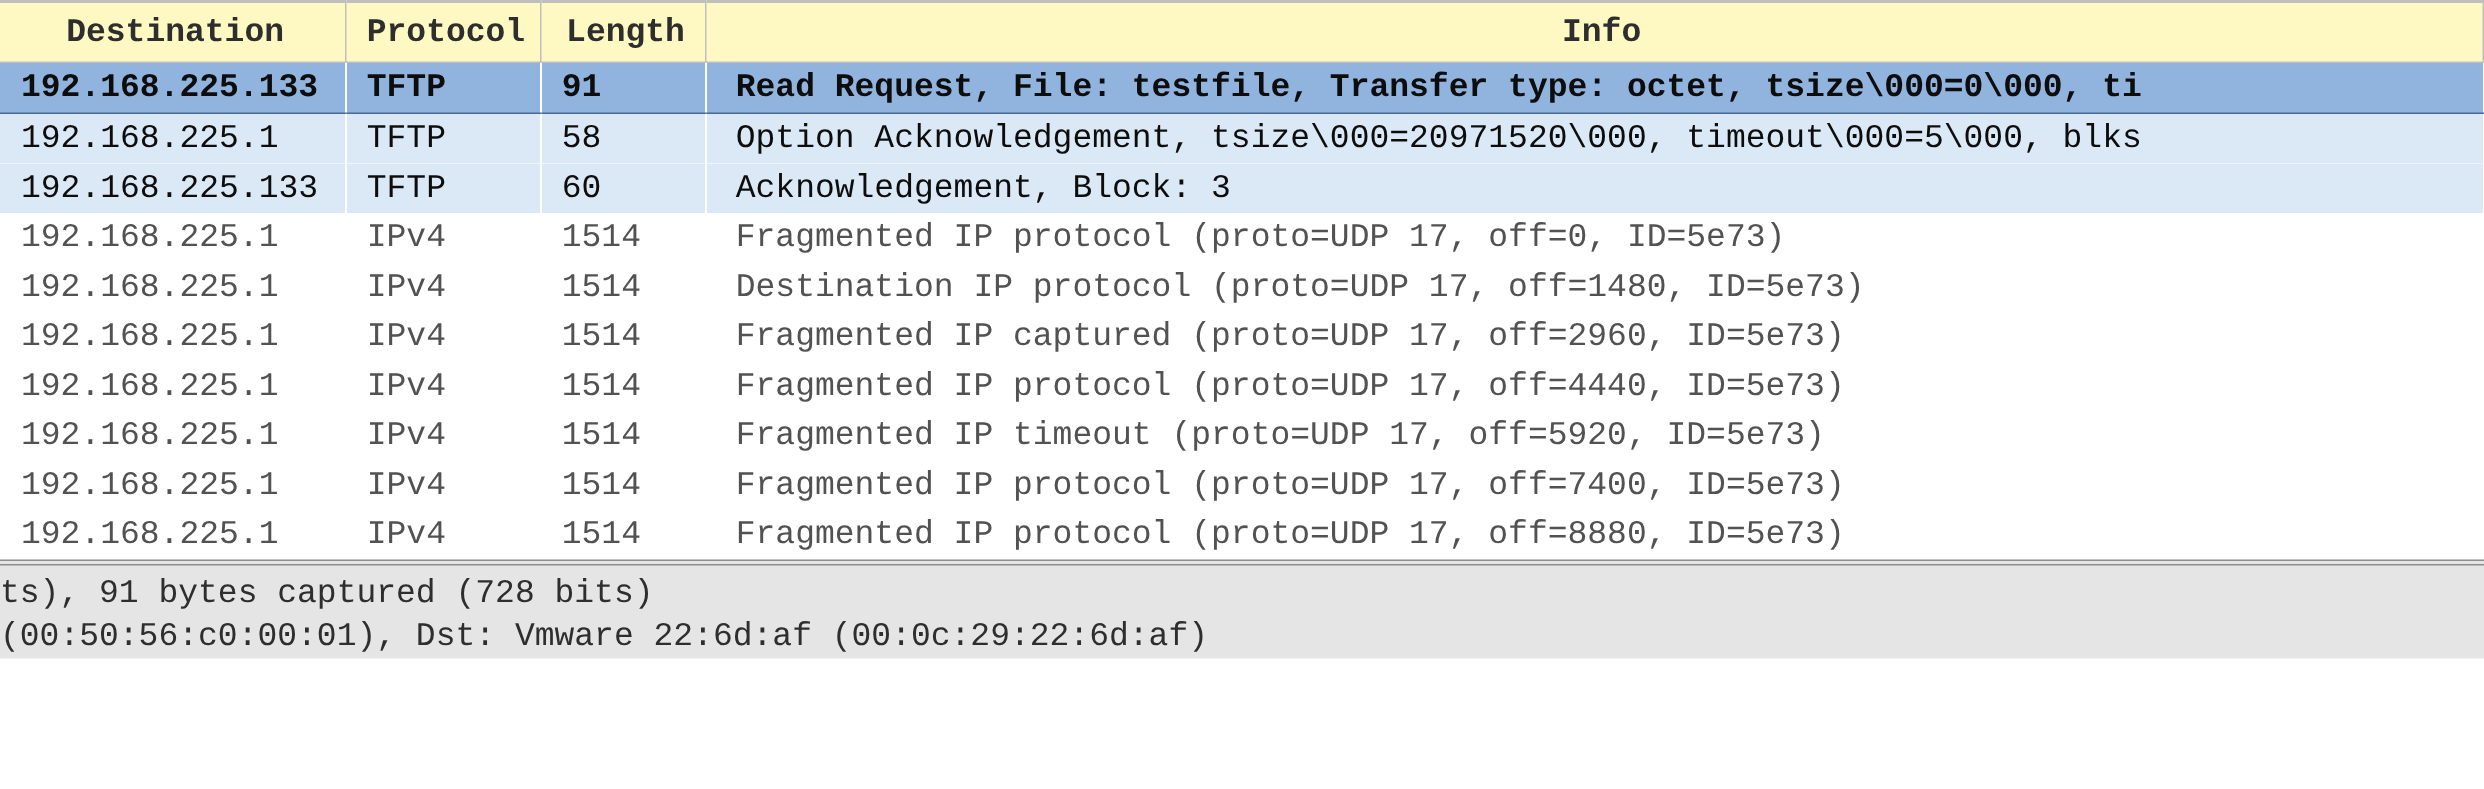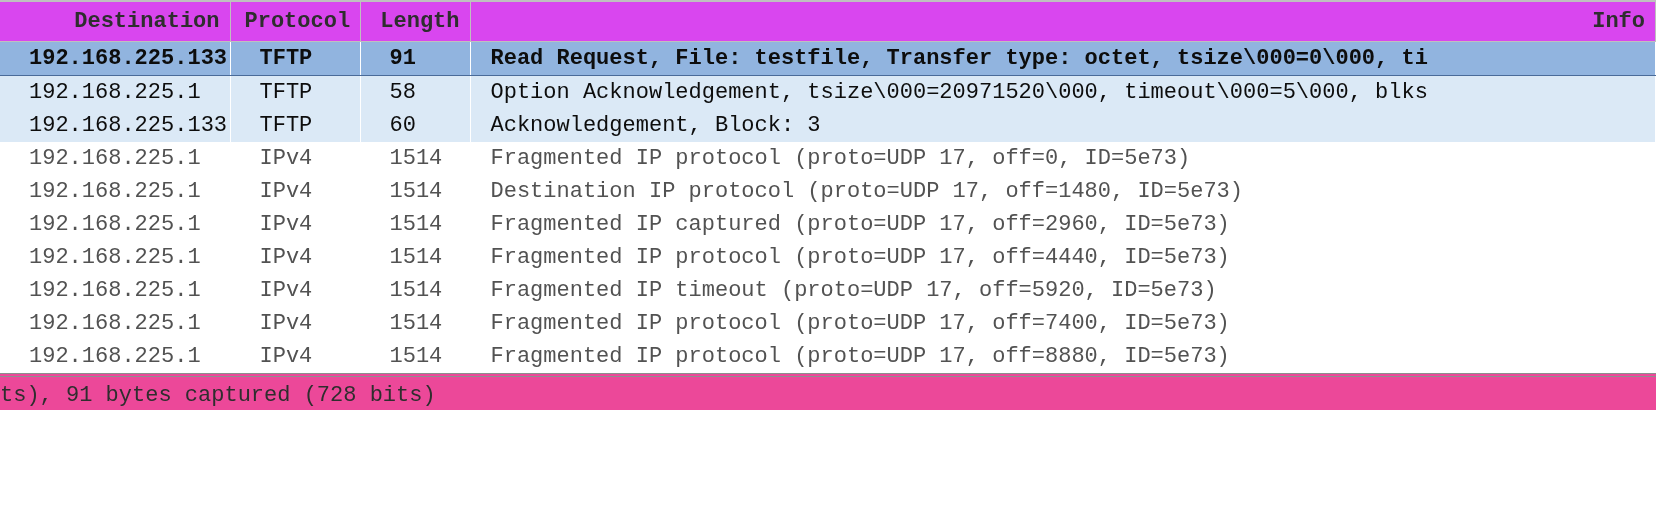--- a/index.html
+++ b/index.html
@@ -12,35 +12,35 @@
     font-size: 22px;
     background: #ffffff;
     color: #2e2e2e;
   }
   .packet-table {
     width: 100%;
     border-collapse: collapse;
     table-layout: fixed;
   }
   .packet-table thead th {
-    background: #d946ef;
-    text-align: right;
+    background: #fef9c3;
+    text-align: center;
     font-weight: 700;
     padding: 7px 10px 7px 14px;
     border-top: 2px solid #bfbfbf;
     border-bottom: 1px solid #bfbfbf;
     border-right: 1px solid #bfbfbf;
     white-space: nowrap;
   }
   .col-dest { width: 230px; }
   .col-proto { width: 130px; }
   .col-len { width: 110px; }
   .col-info { width: auto; }
   .packet-table tbody td {
-    padding: 4px 10px 4px 29px;
+    padding: 4px 10px 4px 14px;
     white-space: nowrap;
     overflow: hidden;
     border-right: 1px solid transparent;
   }
   tr.row-selected td {
     background: #91b4df;
     color: #0d0d0d;
     font-weight: 700;
     border-top: 1px solid #4a6b99;
     border-bottom: 1px solid #4a6b99;
@@ -50,21 +50,21 @@
     color: #0d0d0d;
   }
   tr.row-normal td {
     background: #ffffff;
     color: #525252;
   }
   .info-cell { padding-left: 20px !important; }
 
   .detail-pane {
     border-top: 4px double #8e8e8e;
-    background: #ec4899;
+    background: #e5e5e5;
     padding: 4px 0 0 0;
   }
   .detail-line {
     white-space: nowrap;
     padding: 2px 0 2px 0;
     color: #2e2e2e;
   }
 </style>
 </head>
 <body>
@@ -143,13 +143,14 @@
         <td>192.168.225.1</td>
         <td>IPv4</td>
         <td>1514</td>
         <td class="info-cell">Fragmented IP protocol (proto=UDP 17, off=8880, ID=5e73)</td>
       </tr>
     </tbody>
 </table>
 
 <div class="detail-pane">
   <div class="detail-line">ts), 91 bytes captured (728 bits)</div>
+  <div class="detail-line">  (00:50:56:c0:00:01), Dst: Vmware 22:6d:af (00:0c:29:22:6d:af)</div>
 </div>
 
 </body></html>

